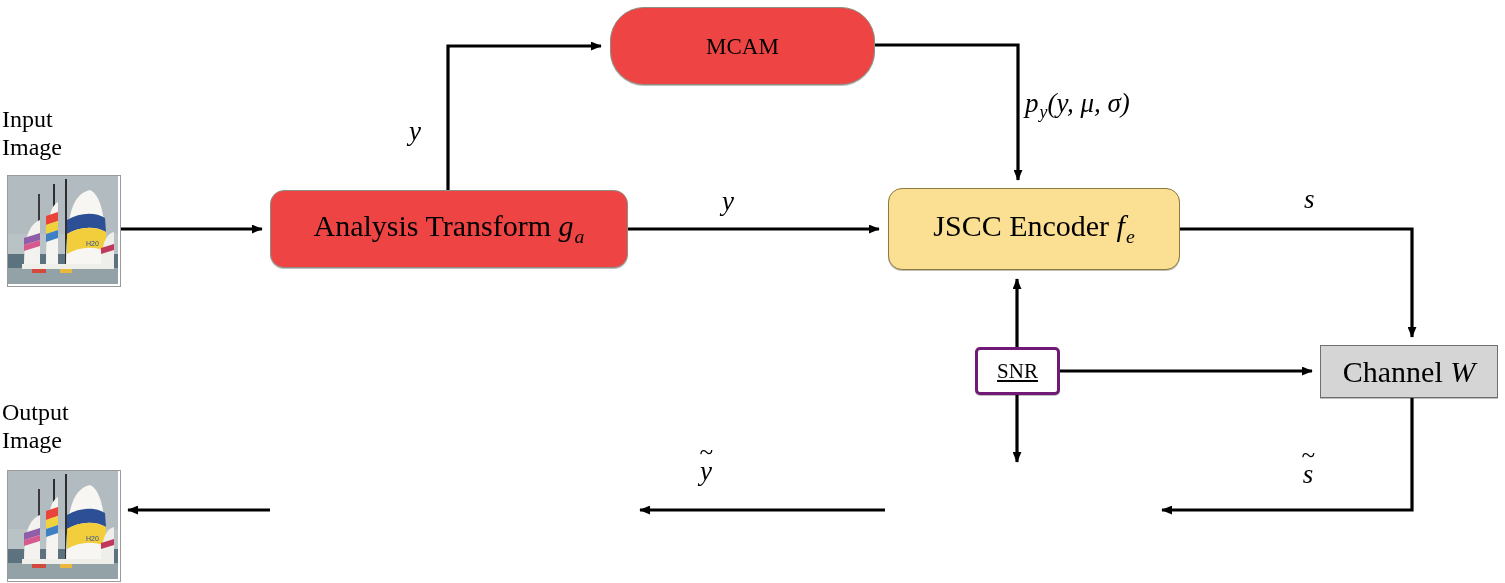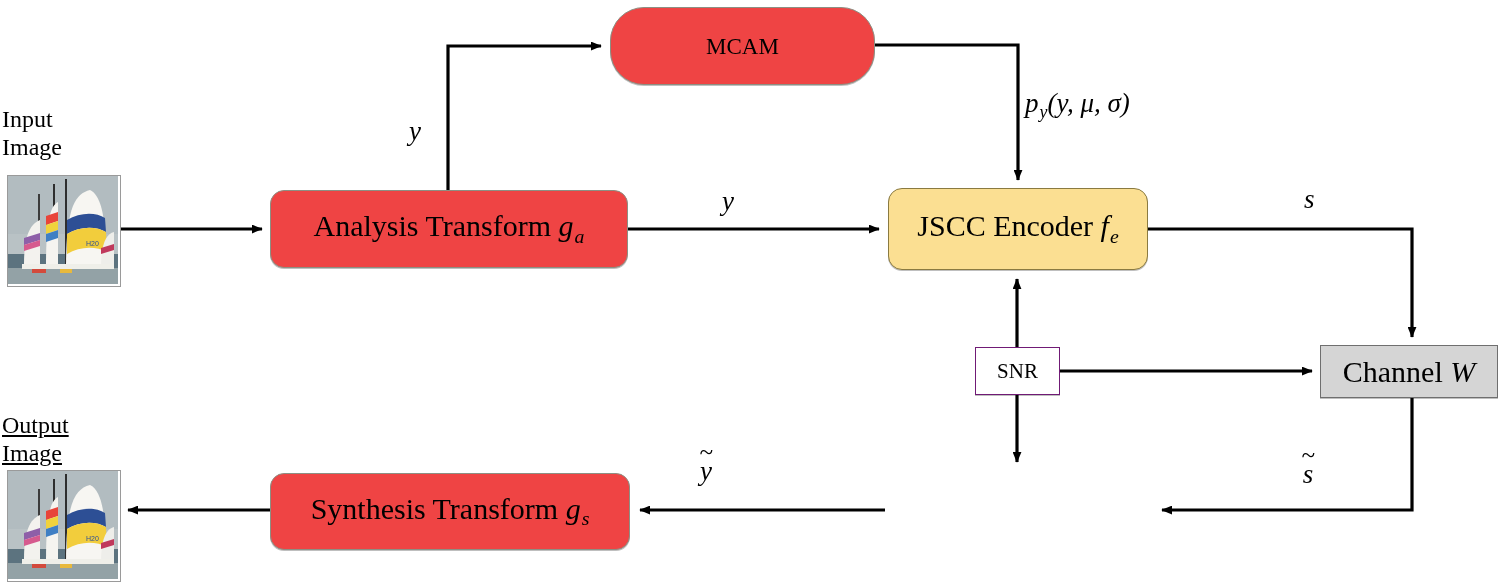--- a/index.html
+++ b/index.html
@@ -16,22 +16,22 @@
   .proc{background:#ef4444;border:1px solid #8d8f83;border-radius:14px;
         box-shadow:0 1px 0 rgba(0,0,0,.25);}
   .proc-round{border-radius:34px;}
   
   .jscc{background:#fbdf92;border:1px solid #8a7a41;border-radius:14px;
         box-shadow:0 1px 0 rgba(0,0,0,.25);}
   
   .chan{background:#d5d5d5;border:1px solid #6f6f6f;border-radius:0;
         box-shadow:0 1px 0 rgba(0,0,0,.25);}
   
-  .snr{background:#ffffff;border:1px solid #701a75;border-radius:0;
-       box-shadow:0 1px 0 rgba(0,0,0,.25);}
+  .snr{background:#ffffff;border:3px solid #701a75;border-radius:5px;
+       box-shadow:0 1px 0 rgba(0,0,0,.25);text-decoration:underline;}
 
   .t32{font-size:30px;}
   .t23{font-size:23px;}
   .t21{font-size:21px;}
 
   
   .mvar{font-style:italic;}
   .msub{font-style:italic;font-size:.66em;vertical-align:-0.32em;display:inline-block;
         margin-left:1px;}
 
@@ -114,21 +114,21 @@
 
       <path d="M93,92 C93,68 98,58 106,56 L106,92 Z" fill="#eeeeea"></path>
       <path d="M93,72 L106,68 L106,74 L93,78 Z" fill="#c0395c"></path>
 
       <rect x="14" y="88" width="92" height="5" fill="#efefe9"></rect>
       <rect x="24" y="93" width="14" height="4" fill="#d34a3c"></rect>
       <rect x="52" y="93" width="12" height="4" fill="#e8b93c"></rect>
     </svg>
   </div>
 
-  <div class="imgcap" style="left:2px;top:411px;width:120px;text-decoration:underline;">Output
+  <div class="imgcap" style="left:2px;top:398px;width:120px;">Output
 Image</div>
 
   <div class="imgbox" style="left:7px;top:470px;width:112px;height:110px;">
     <svg width="110" height="108" viewBox="0 0 110 108">
       <rect x="0" y="0" width="110" height="108" fill="#b9c2c5"></rect>
       <rect x="0" y="0" width="110" height="58" fill="#b2bcc0"></rect>
       <rect x="0" y="78" width="110" height="14" fill="#5c737f"></rect>
       <rect x="0" y="92" width="110" height="16" fill="#93a2a6"></rect>
       <rect x="30" y="18" width="2" height="72" fill="#3b3b3b"></rect>
       <rect x="45" y="8" width="2" height="82" fill="#2e2e2e"></rect>
@@ -153,36 +153,33 @@
   </div>
 
   <div class="node proc t32" style="left:270px;top:190px;width:358px;height:78px;">
     <span class="lbl"><span>Analysis Transform </span><span class="mvar">g</span><span class="msub">a</span></span>
   </div>
 
   <div class="node proc proc-round t23" style="left:610px;top:7px;width:265px;height:78px;">
     <span class="lbl">MCAM</span>
   </div>
 
-  <div class="node jscc t32" style="left:888px;top:188px;width:260px;height:82px;">
+  <div class="node jscc t32" style="left:888px;top:188px;width:292px;height:82px;">
     <span class="lbl"><span>JSCC Encoder </span><span class="mvar">f</span><span class="msub">e</span></span>
   </div>
 
   <div class="node chan t32" style="left:1320px;top:345px;width:178px;height:53px;">
     <span class="lbl"><span>Channel </span><span class="mvar">W</span></span>
   </div>
 
   <div class="node snr t21" style="left:975px;top:347px;width:85px;height:48px;">
     <span class="lbl">SNR</span>
   </div>
 
 
-  <div class="node proc t32" style="left:270px;top:473px;width:360px;height:77px;">
-    <span class="lbl"><span>Synthesis Transform </span><span class="mvar">g</span><span class="msub">s</span></span>
-  </div>
 
   <div class="elabel" style="left:409px;top:118px;">y</div>
 
   <div class="elabel" style="left:722px;top:188px;">y</div>
 
   <div class="elabel" style="left:1025px;top:90px;font-style:normal;"><span class="mvar">p</span><span class="msub">y</span><span class="mvar">(y, μ, σ)</span></div>
 
   <div class="elabel" style="left:1304px;top:186px;">s</div>
 
   <div class="elabel-up" style="left:688px;top:445px;width:36px;">

